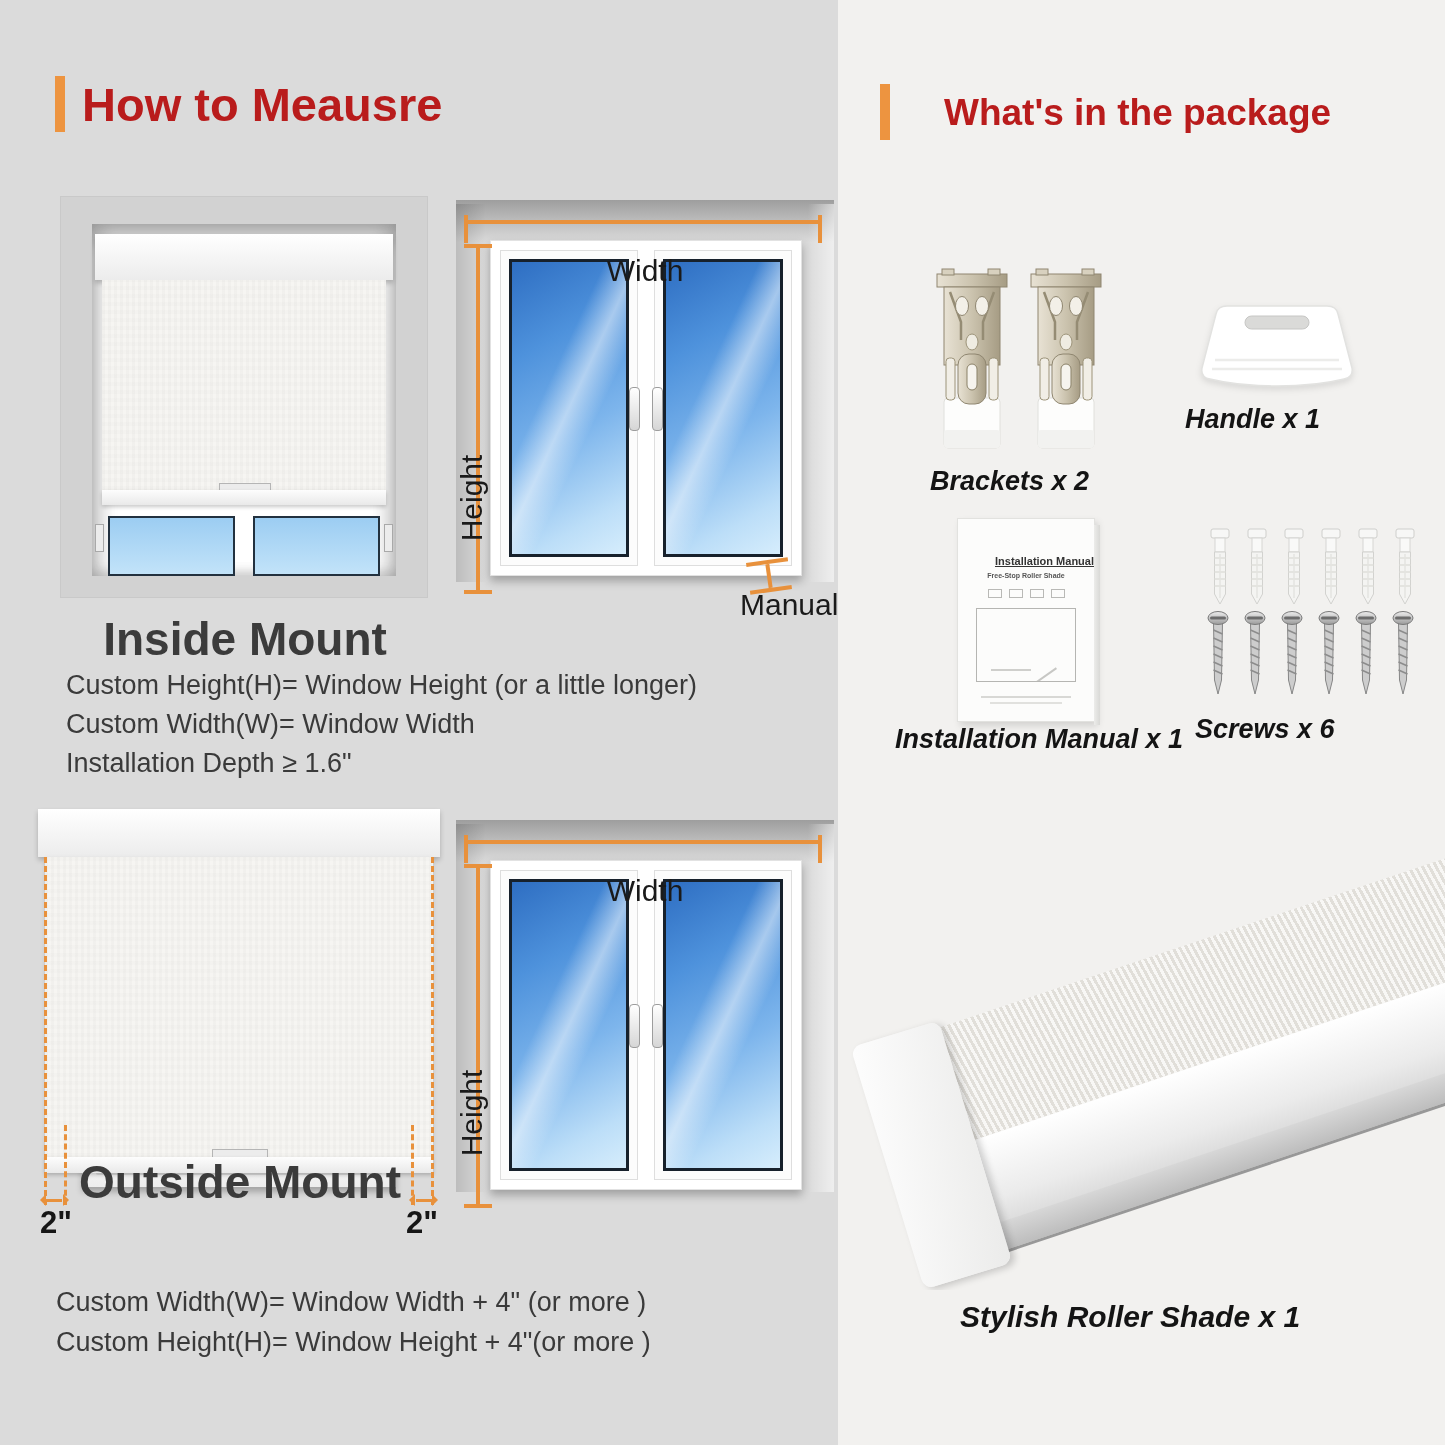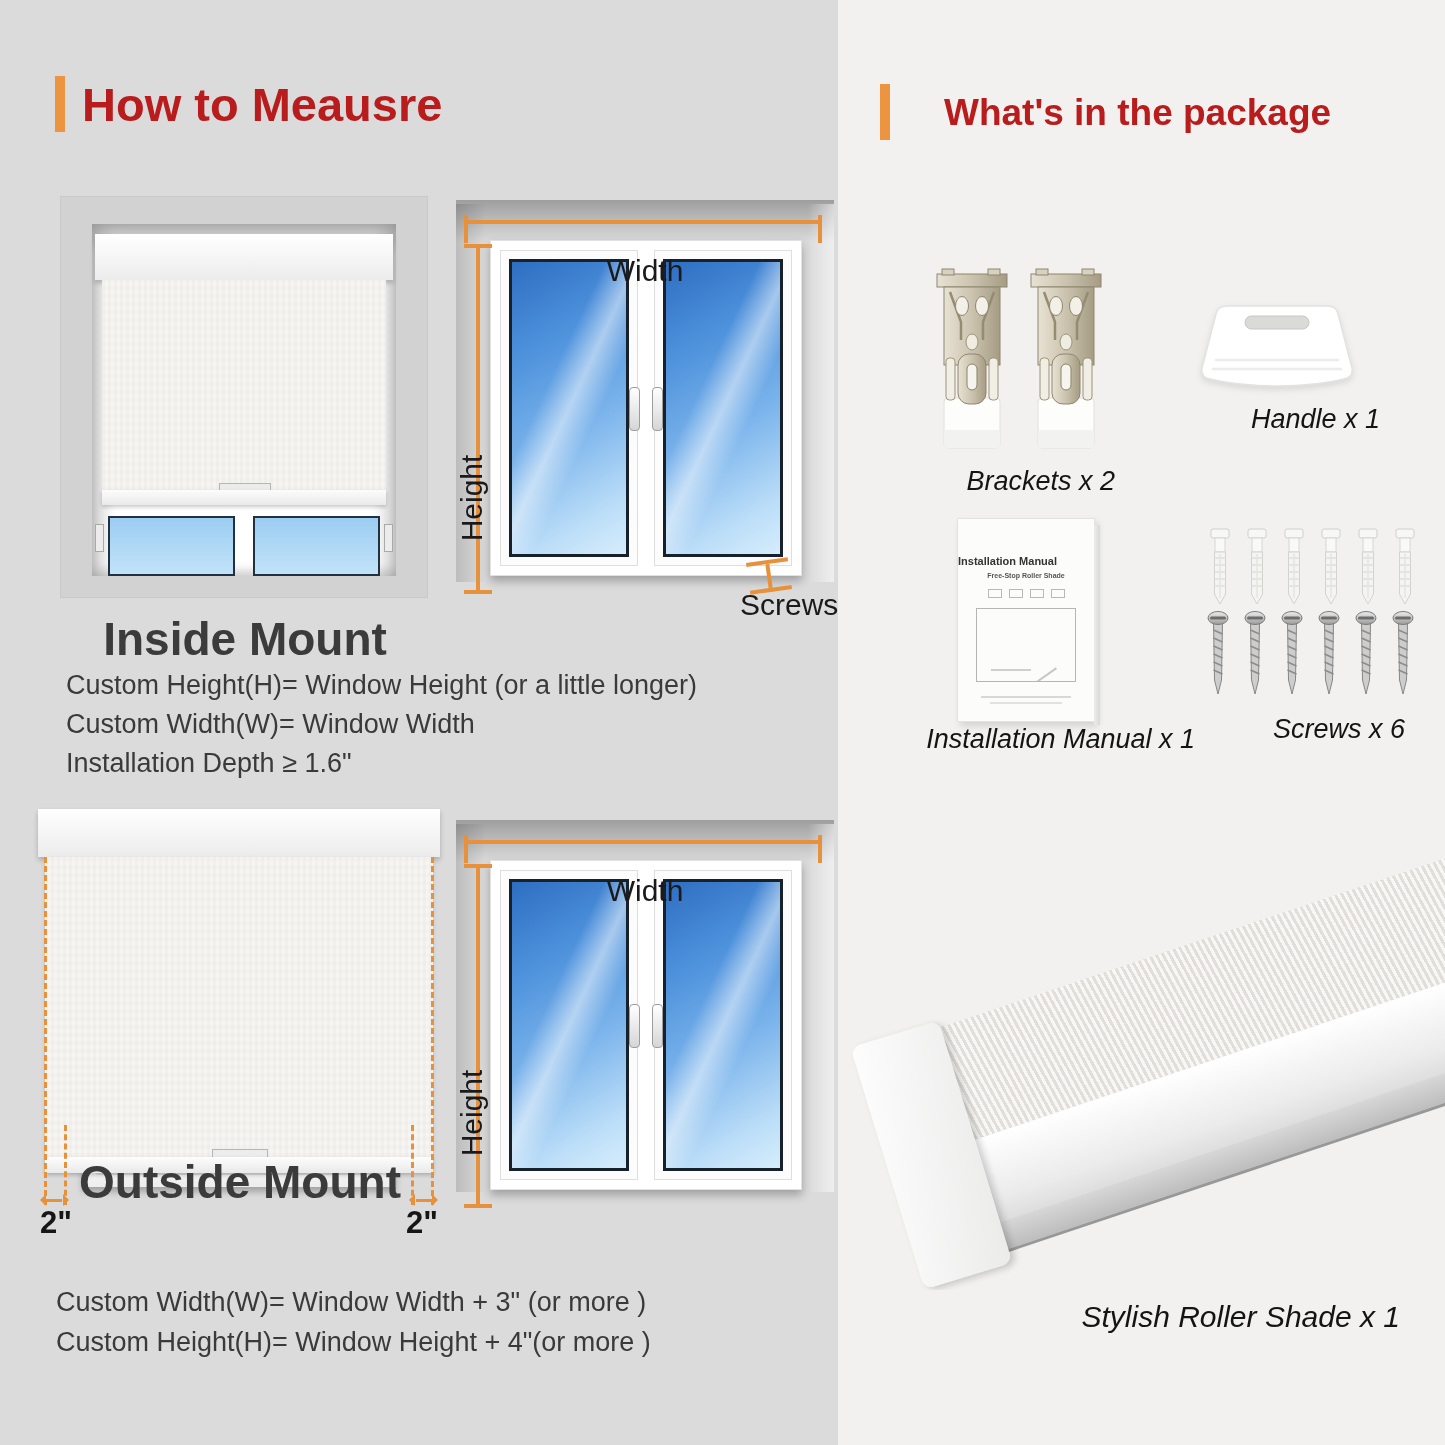--- a/index.html
+++ b/index.html
@@ -105,30 +105,30 @@
   .dash.ir{right:26px;top:330px;height:80px;}
   .garrow{position:absolute;top:404px;height:3px;background:#E8913C;width:15px;}
   .garrow:before,.garrow:after{content:"";position:absolute;top:-5px;border:6px solid transparent;}
   .garrow:before{left:-7px;border-right-color:#E8913C;border-left-width:0;}
   .garrow:after{right:-7px;border-left-color:#E8913C;border-right-width:0;}
   .garrow.l{left:9px;} .garrow.r{right:9px;}
   .gap-label{position:absolute;top:410px;font-size:31px;font-weight:600;color:#161616;}
   .gap-label.l{left:2px;} .gap-label.r{right:2px;}
 
   
-  .item-label{position:absolute;font-size:27px;font-weight:normal;font-style:italic;color:#141414;
-        text-align:right;white-space:nowrap;}
+  .item-label{position:absolute;font-size:27px;font-weight:bold;font-style:italic;color:#141414;
+        text-align:left;white-space:nowrap;}
   .bracket{position:absolute;width:72px;height:186px;}
   .handle-item{position:absolute;left:1197px;top:298px;width:160px;height:96px;
         filter:drop-shadow(0 3px 3px rgba(0,0,0,.10));}
   .manual{position:absolute;left:957px;top:518px;width:136px;height:202px;background:#fcfcfb;
         border:1px solid #e2e2df;box-shadow:3px 4px 7px rgba(0,0,0,.13);}
   .manual:after{content:"";position:absolute;right:-6px;top:6px;bottom:-4px;width:6px;
         background:linear-gradient(90deg,#ececea,#d9d9d6);}
-  .manual .m-title{margin-top:36px;text-align:left;font-size:11px;font-weight:bold;color:#333;}
+  .manual .m-title{margin-top:36px;text-align:right;font-size:11px;font-weight:bold;color:#333;text-decoration:underline;}
   .manual .m-sub{margin-top:5px;text-align:center;font-size:7px;font-weight:bold;color:#555;}
   .manual .m-figs{display:flex;justify-content:center;gap:7px;margin-top:10px;}
   .manual .m-figs span{width:12px;height:7px;border:1px solid #b9b9b6;display:block;}
   .manual .m-box{margin:10px auto 0;width:98px;height:72px;border:1px solid #b5b5b2;position:relative;overflow:hidden;}
   .manual .m-box i{position:absolute;left:18px;bottom:12px;width:62px;height:2px;background:#c7c7c4;display:block;
         transform:rotate(-35deg);transform-origin:right bottom;}
   .manual .m-box b{position:absolute;left:14px;bottom:10px;width:40px;height:2px;background:#cfcfcc;display:block;}
   .manual .m-foot{margin:14px auto 0;width:90px;height:2px;background:#d8d8d5;}
   .manual .m-foot2{margin:4px auto 0;width:72px;height:2px;background:#e1e1de;}
   .hw{position:absolute;}
@@ -234,21 +234,21 @@
     <div class="whandle l"></div>
     <div class="whandle r"></div>
   </div>
   <div class="m-line-w" style="left:12px;right:16px;top:24px"></div>
   <div class="m-label w" style="top:38px">Width</div>
   <div class="m-line-h" style="left:24px;top:48px;height:350px"></div>
   <div class="m-label rot" style="left:-50px;top:285px">Height</div>
   <div class="depth-glyph" style="left:296px;top:364px">
       <i></i>
     </div>
-  <div class="m-label" style="left:288px;top:392px">Screws</div>
+  <div class="m-label" style="left:288px;top:392px">Manual</div>
 </div>
 
 <div class="sec-sub" style="left:62px;top:612px;width:366px">Inside Mount</div>
 
 <div class="spec" style="left:66px;top:666px" id="spec-inside">
   <div>Custom Height(H)= Window Height (or a little longer)</div>
   <div>Custom Width(W)= Window Width</div>
   <div>Installation Depth ≥ 1.6"</div>
 </div>
 
@@ -290,21 +290,21 @@
   </div>
   <div class="m-line-w" style="left:12px;right:16px;top:24px"></div>
   <div class="m-label w" style="top:38px">Width</div>
   <div class="m-line-h" style="left:24px;top:48px;height:344px"></div>
   <div class="m-label rot" style="left:-50px;top:280px">Height</div>
 </div>
 
 <div class="sec-sub" style="left:40px;top:1155px;width:400px">Outside Mount</div>
 
 <div class="spec" style="left:56px;top:1282px" id="spec-outside">
-  <div>Custom Width(W)= Window Width + 3" (or more )</div>
+  <div>Custom Width(W)= Window Width + 4" (or more )</div>
   <div>Custom Height(H)= Window Height + 4"(or more )</div>
 </div>
 
 <div class="sec-title" id="title-right">
   <div class="accent-bar"></div>
   <div class="title-text">What's in the package</div>
 </div>
 
 <svg class="bracket" style="left:936px;top:268px" viewBox="0 0 72 186">
     <use href="#sym-bracket"></use>

